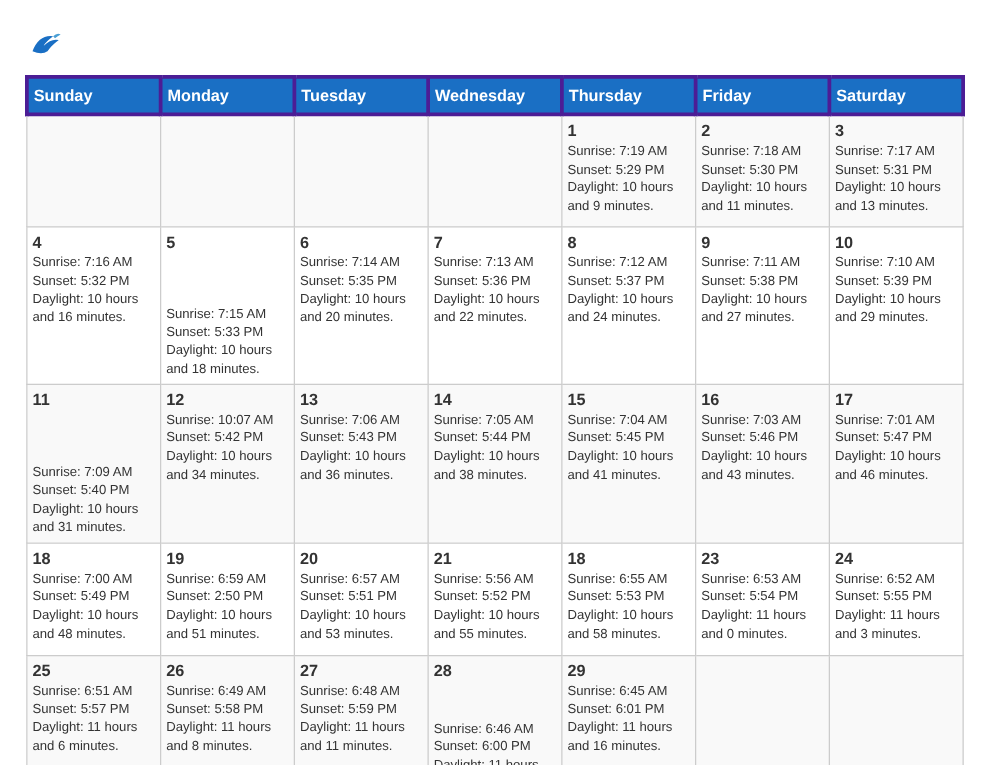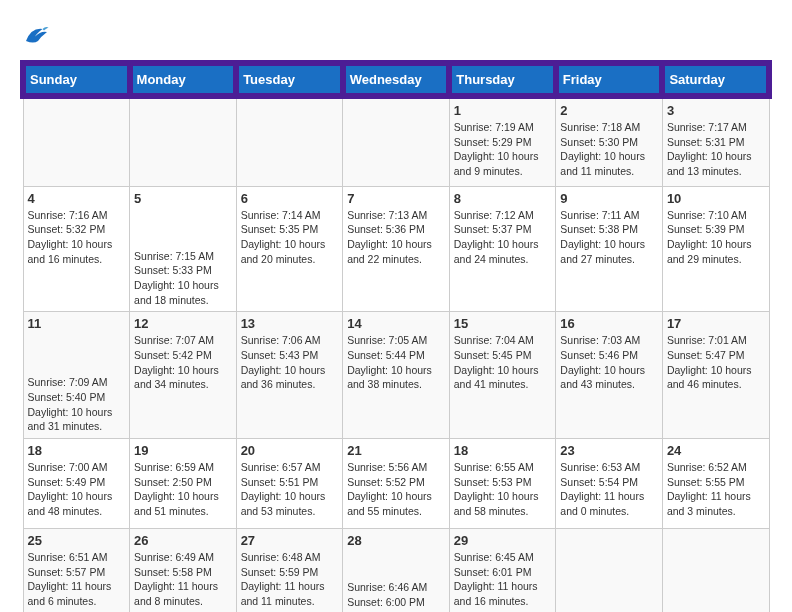--- a/index.html
+++ b/index.html
@@ -49,21 +49,21 @@
       border-collapse: collapse;
       font-size: 11px;
     }
     thead tr th {
       background-color: #1a6fc4;
       color: #fff;
       padding: 6px 4px;
       text-align: left;
       font-size: 13px;
       font-weight: bold;
-      border: 6px solid #4c1d95;
+      border: 3px solid #4c1d95;
       margin-left: 24px;
     }
     tbody tr td {
       border: 1px solid #ccc;
       vertical-align: top;
       padding: 4px;
       height: 90px;
       width: calc(100%/7);
     }
     tbody tr:nth-child(odd) td {
@@ -200,21 +200,21 @@
       <tr>
         <td>
           <div class="day-number">11</div>
           <div class="day-info" style="white-space: pre-line; margin-top: 44px;">Sunrise: 7:09 AM
 Sunset: 5:40 PM
 Daylight: 10 hours
 and 31 minutes.</div>
         </td>
         <td>
           <div class="day-number">12</div>
-          <div class="day-info" style="white-space: pre-line;">Sunrise: 7:07 AM
+          <div class="day-info" style="white-space: pre-line;">Sunrise: 10:07 AM
 Sunset: 5:42 PM
 Daylight: 10 hours
 and 34 minutes.</div>
         </td>
         <td>
           <div class="day-number">13</div>
           <div class="day-info" style="white-space: pre-line;">Sunrise: 7:06 AM
 Sunset: 5:43 PM
 Daylight: 10 hours
 and 36 minutes.</div>

